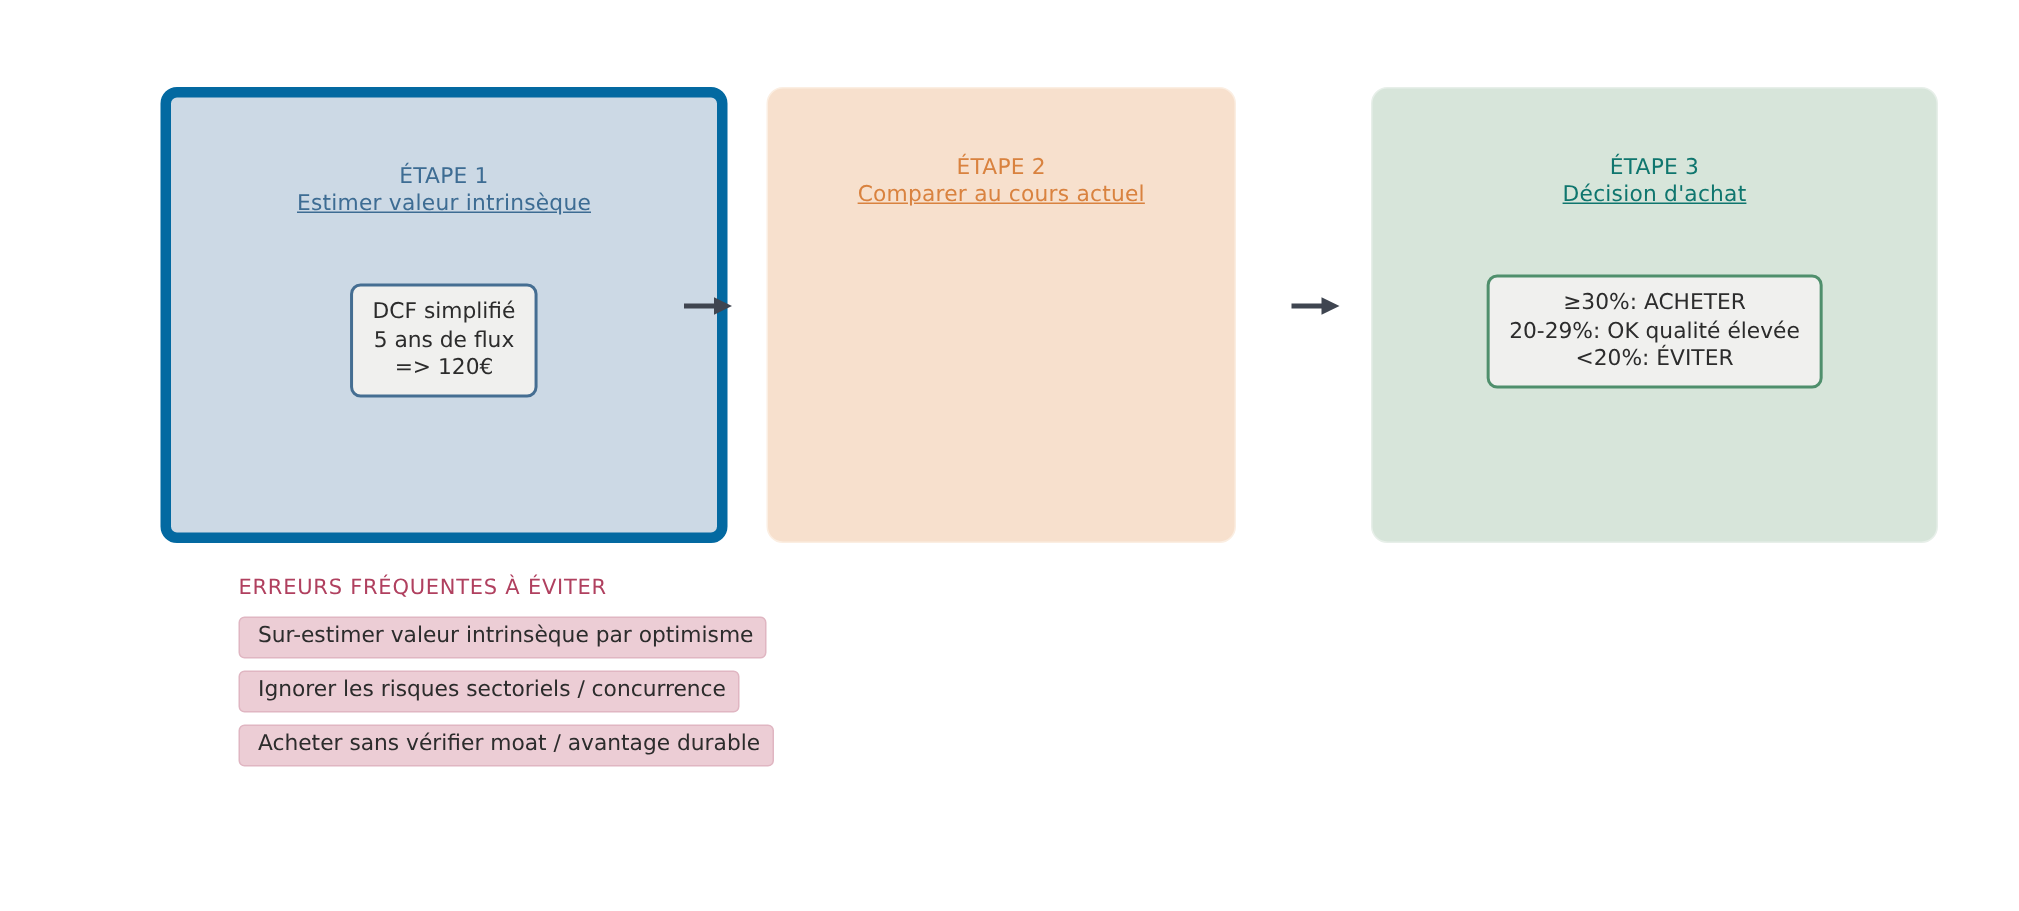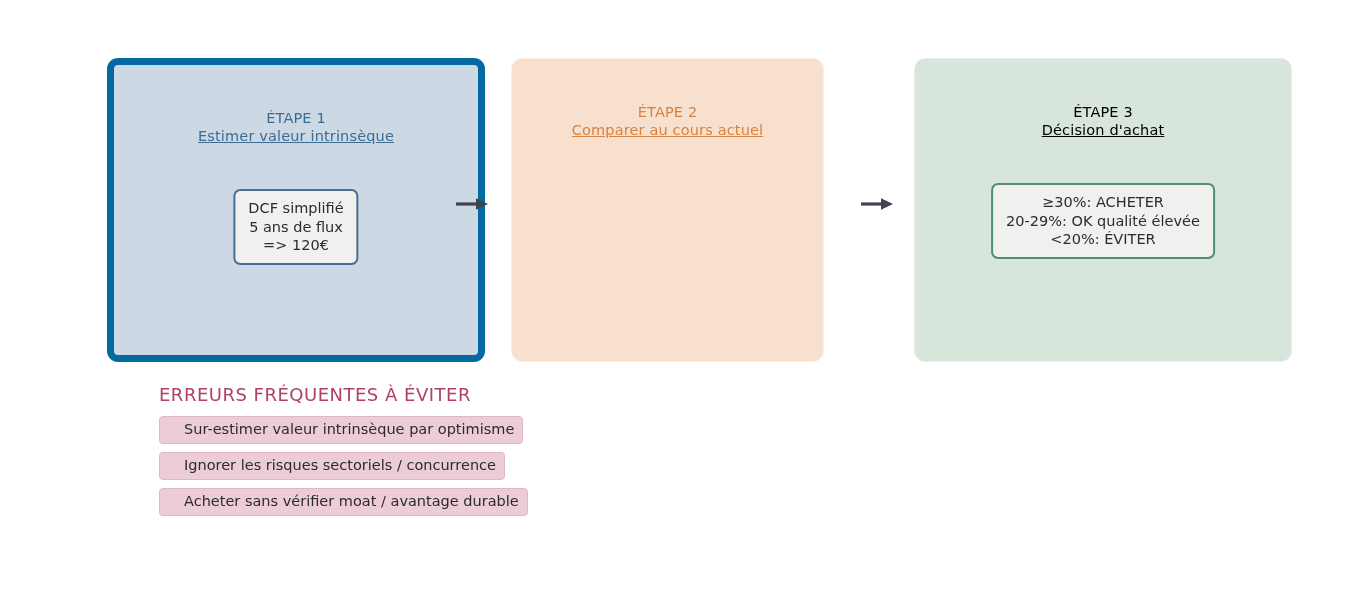--- a/index.html
+++ b/index.html
@@ -48,21 +48,21 @@
     right: 0;
     top: 45px;
     text-align: center;
     font-size: 14.5px;
     line-height: 17.5px;
     letter-spacing: 0.15px;
   }
   .panel-title .t-line2 { display: block; text-decoration: underline; }
   .panel-1 .panel-title { color: #3d6c93; }
   .panel-2 .panel-title { color: #d9823f; }
-  .panel-3 .panel-title { color: #000000; }
+  .panel-3 .panel-title { color: #0f766e; }
 
   
   .factbox {
     position: absolute;
     left: 50%;
     transform: translateX(-50%);
     background: #f0f0ee;
     border-radius: 7px;
     box-sizing: border-box;
     text-align: center;
@@ -100,33 +100,33 @@
   .arrow svg { display: block; }
 
   
   .errors {
     position: absolute;
     left: 159px;
     top: 384px;
   }
   .errors-title {
     color: #b0405f;
-    font-size: 18px;
+    font-size: 14px;
     letter-spacing: 0.5px;
     margin-bottom: 11px;
   }
   .error-tag {
     display: table;
     background: #eccdd5;
     border: 1px solid #e0b6c2;
     border-radius: 4px;
     color: #2c2c2c;
     font-size: 14.5px;
     line-height: 17px;
-    padding: 4px 8px 5px 24px;
+    padding: 4px 8px 5px 12px;
     margin-bottom: 8px;
     box-sizing: border-box;
     white-space: nowrap;
   }
 </style>
 </head>
 <body>
 
 <div class="panel panel-1">
   <div class="panel-title">

